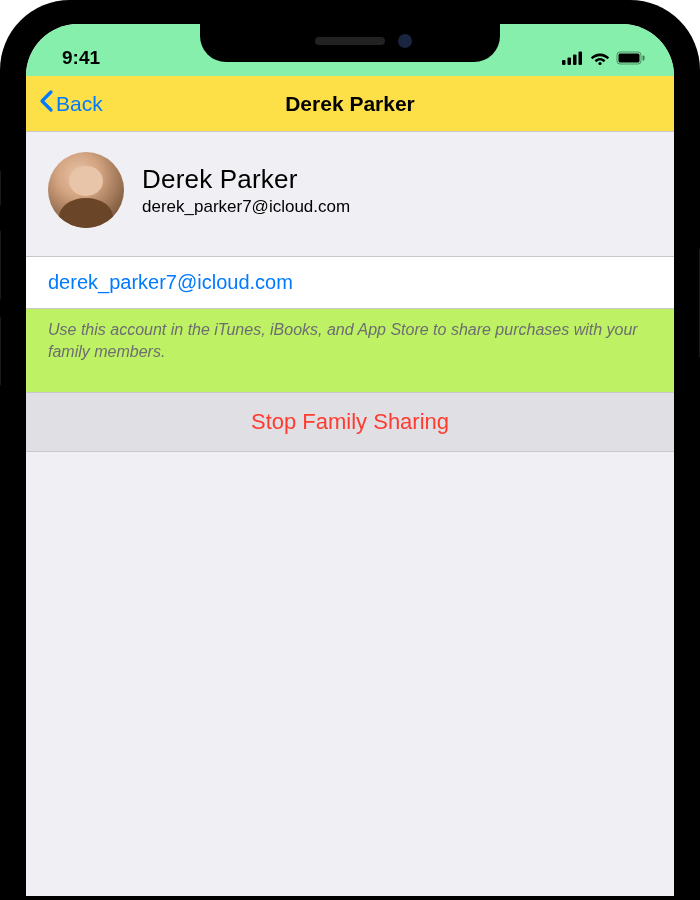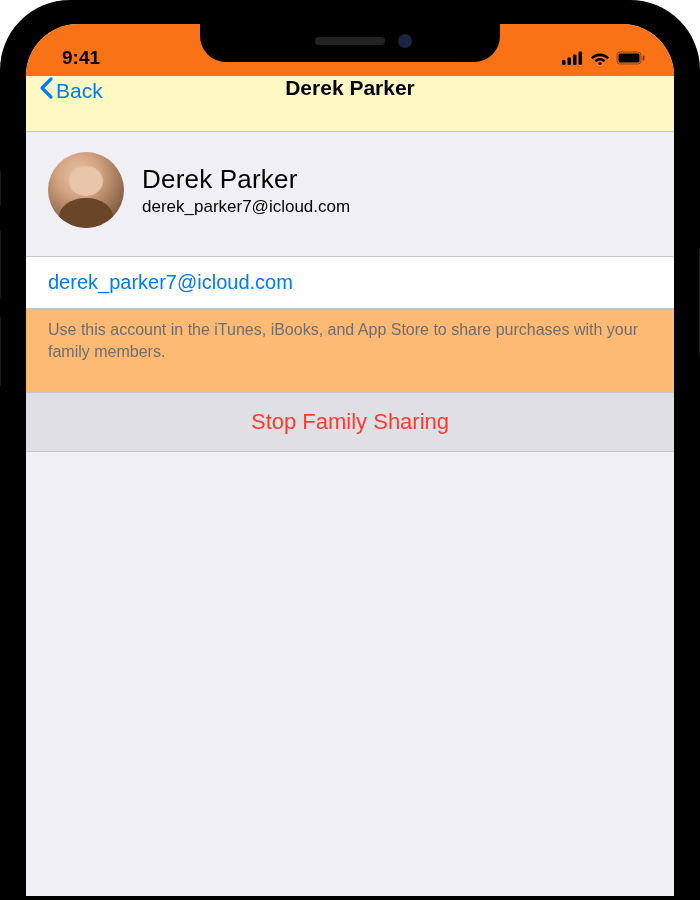--- a/index.html
+++ b/index.html
@@ -74,39 +74,39 @@
     }
     .status-bar {
       height: 52px;
       display: flex;
       justify-content: space-between;
       align-items: center;
       padding: 16px 28px 0 36px;
       font-size: 19px;
       font-weight: 600;
       color: #000;
-      background: #f97316;
+      background: #86efac;
     }
     .status-left {
       width: 90px;
     }
     .status-right {
       display: flex;
       align-items: center;
       gap: 6px;
     }
     .signal-icon svg, .wifi-icon svg, .battery-icon svg {
       display: block;
     }
     .nav-bar {
       height: 56px;
-      background: #fef9c3;
+      background: #fde047;
       border-bottom: 1px solid #c8c8cc;
       display: flex;
-      align-items: flex-start;
+      align-items: center;
       position: relative;
       padding: 0 12px;
     }
     .back-button {
       display: flex;
       align-items: center;
       color: #007aff;
       font-size: 21px;
       font-weight: 400;
       cursor: pointer;
@@ -188,21 +188,22 @@
       font-size: 20px;
     }
     .row-link {
       color: #007aff;
     }
     .section-footer {
       padding: 10px 22px 30px 22px;
       font-size: 16px;
       color: #6d6d72;
       line-height: 1.35;
-      background: #fdba74;
+      background: #bef264;
+      font-style: italic;
     }
     .destructive-row {
       background: #e0e0e4;
       border-top: 1px solid #c8c8cc;
       border-bottom: 1px solid #c8c8cc;
       padding: 16px 28px;
       text-align: center;
       font-size: 22px;
       color: #ff3b30;
       cursor: pointer;

